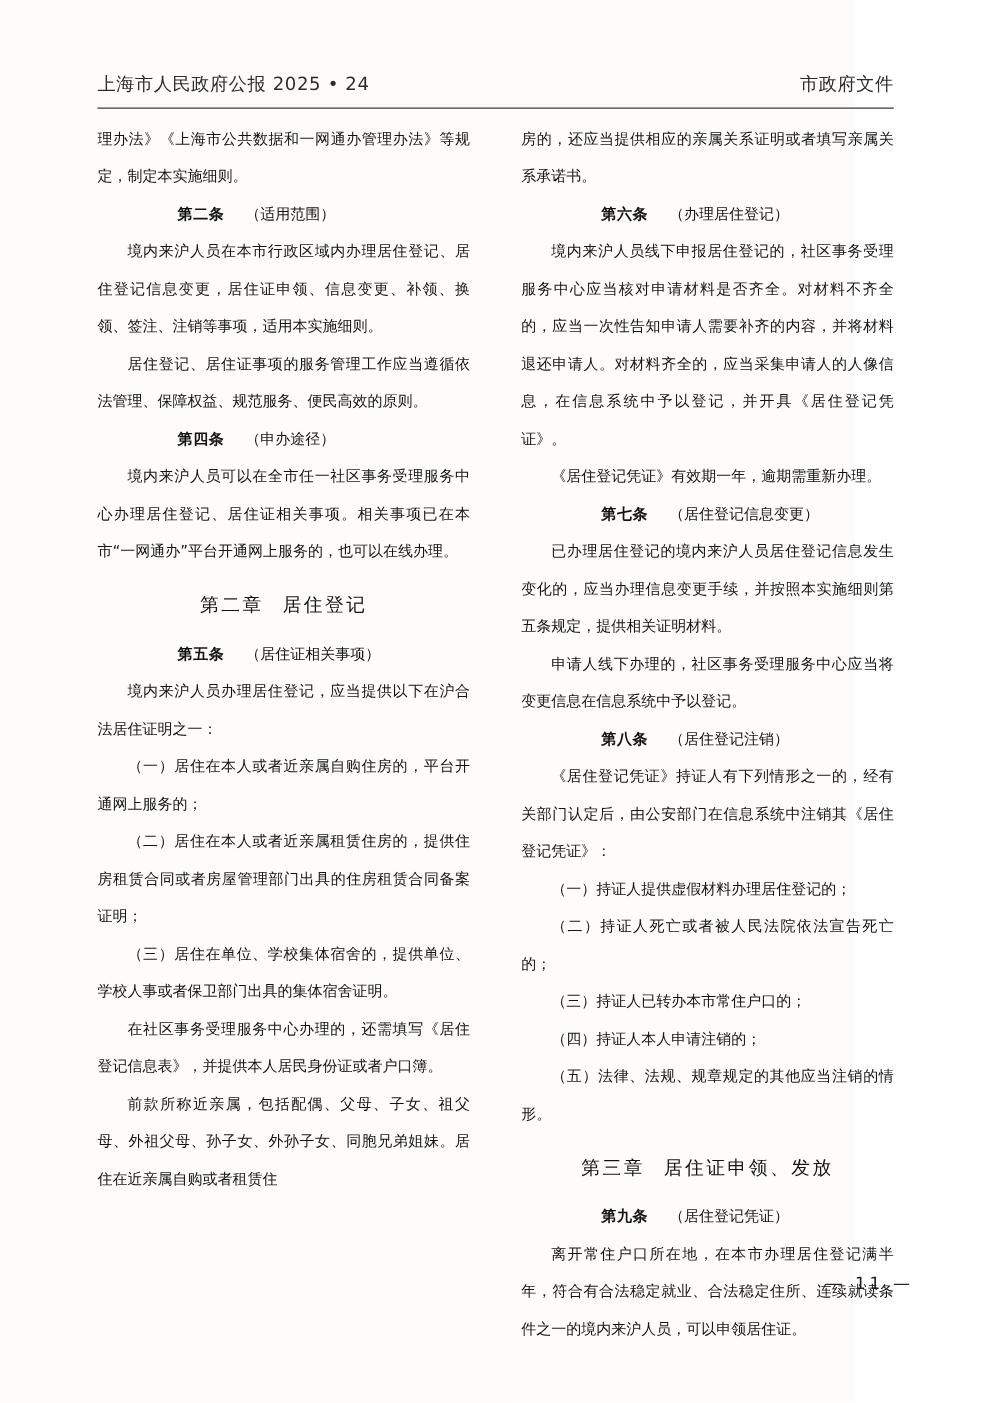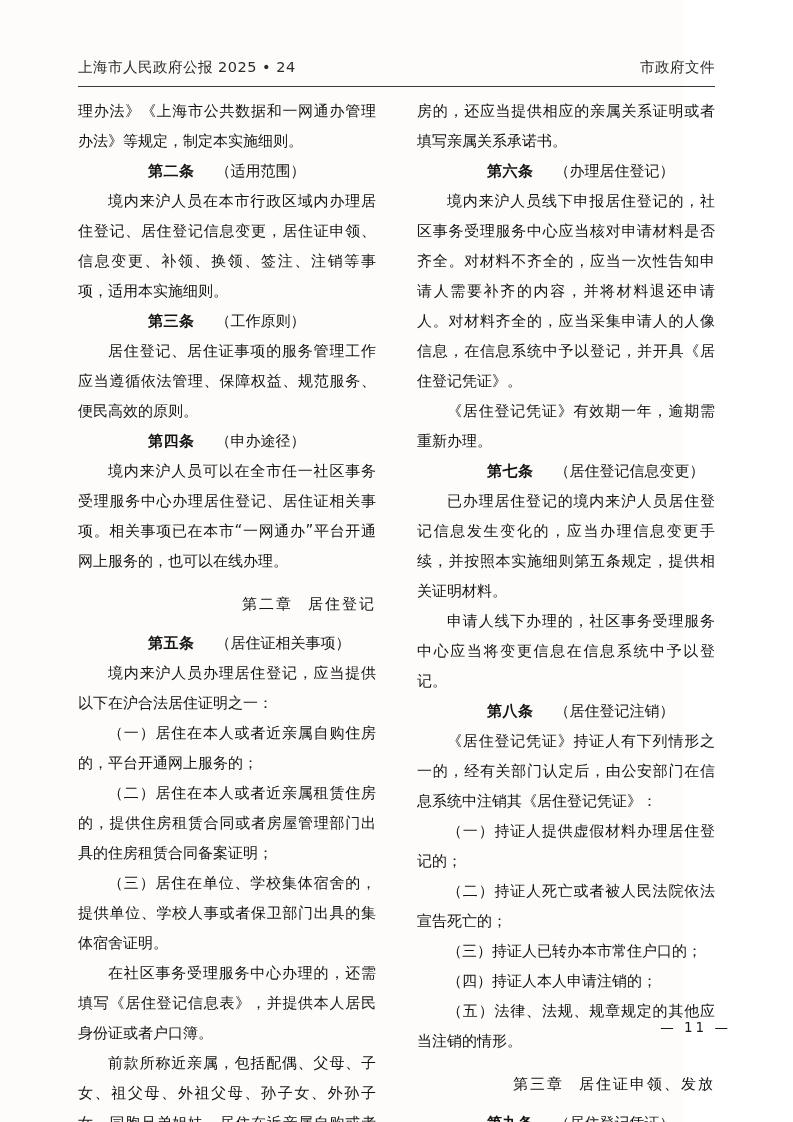--- a/index.html
+++ b/index.html
@@ -48,21 +48,21 @@
     top: 96px;
     width: 637px;
     display: flex;
     gap: 41px;
   }
   .col {
     width: 298px;
   }
   p {
     margin: 0;
-    font-size: 15px;
+    font-size: 12px;
     line-height: 30px;
     text-align: justify;
     text-justify: inter-ideograph;
     color: #141414;
   }
   p.indent {
     text-indent: 2em;
   }
   p.article {
     text-indent: 2em;
@@ -70,21 +70,21 @@
   .art-label {
     font-weight: bold;
     letter-spacing: 0.5px;
     margin-left: 40px;
   }
   .art-gap {
     display: inline-block;
     width: 1.4em;
   }
   .chapter {
-    text-align: right;
+    text-align: center;
     font-size: 15px;
     line-height: 44px;
     letter-spacing: 2px;
     margin: 6px 0 2px 0;
     color: #141414;
   }
   .chapter .ch-sp {
     display: inline-block;
     width: 1em;
   }
@@ -114,21 +114,20 @@
     <span>上海市人民政府公报 2025 • 24</span>
     <span>市政府文件</span>
   </div>
   <div class="header-rule"></div>
 
   <div class="columns">
     <div class="col" id="left-col">
         <p class="">理办法》《上海市公共数据和一网通办管理办法》等规定，制定本实施细则。</p>
         <p class="article"><span class="art-label">第二条</span><span class="art-gap"></span><span>（适用范围）</span></p>
         <p class="indent">境内来沪人员在本市行政区域内办理居住登记、居住登记信息变更，居住证申领、信息变更、补领、换领、签注、注销等事项，适用本实施细则。</p>
-        <p class="article"><span class="art-label">第三条</span><span class="art-gap"></span><span>（工作原则）</span></p>
         <p class="indent">居住登记、居住证事项的服务管理工作应当遵循依法管理、保障权益、规范服务、便民高效的原则。</p>
         <p class="article"><span class="art-label">第四条</span><span class="art-gap"></span><span>（申办途径）</span></p>
         <p class="indent">境内来沪人员可以在全市任一社区事务受理服务中心办理居住登记、居住证相关事项。相关事项已在本市“一网通办”平台开通网上服务的，也可以在线办理。</p>
         <div class="chapter"><span>第二章</span><span class="ch-sp"></span><span>居住登记</span></div>
         <p class="article"><span class="art-label">第五条</span><span class="art-gap"></span><span>（居住证相关事项）</span></p>
         <p class="indent">境内来沪人员办理居住登记，应当提供以下在沪合法居住证明之一：</p>
         <p class="indent">（一）居住在本人或者近亲属自购住房的，平台开通网上服务的；</p>
         <p class="indent">（二）居住在本人或者近亲属租赁住房的，提供住房租赁合同或者房屋管理部门出具的住房租赁合同备案证明；</p>
         <p class="indent">（三）居住在单位、学校集体宿舍的，提供单位、学校人事或者保卫部门出具的集体宿舍证明。</p>
         <p class="indent">在社区事务受理服务中心办理的，还需填写《居住登记信息表》，并提供本人居民身份证或者户口簿。</p>

